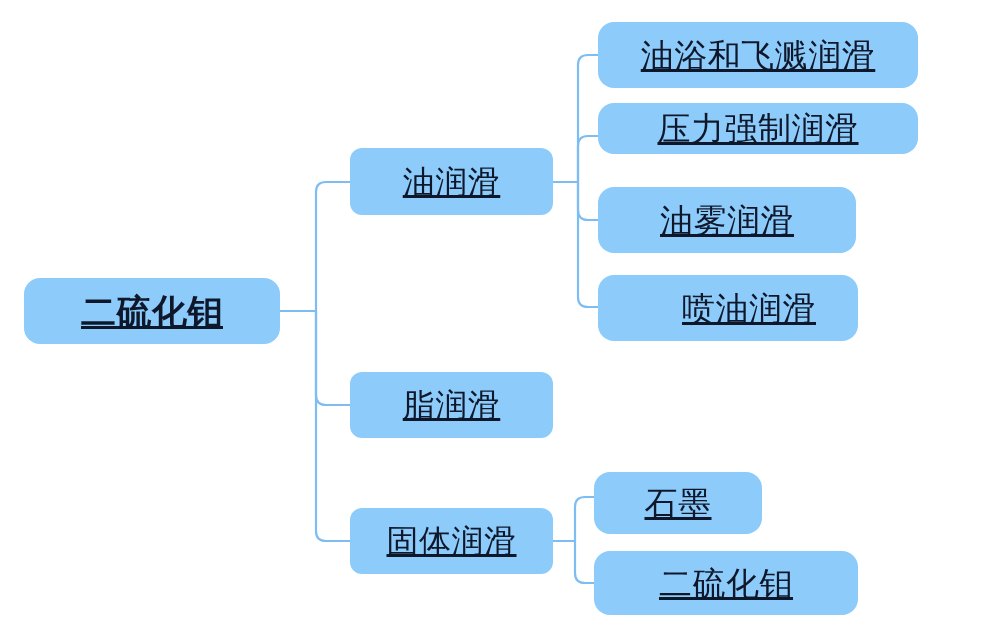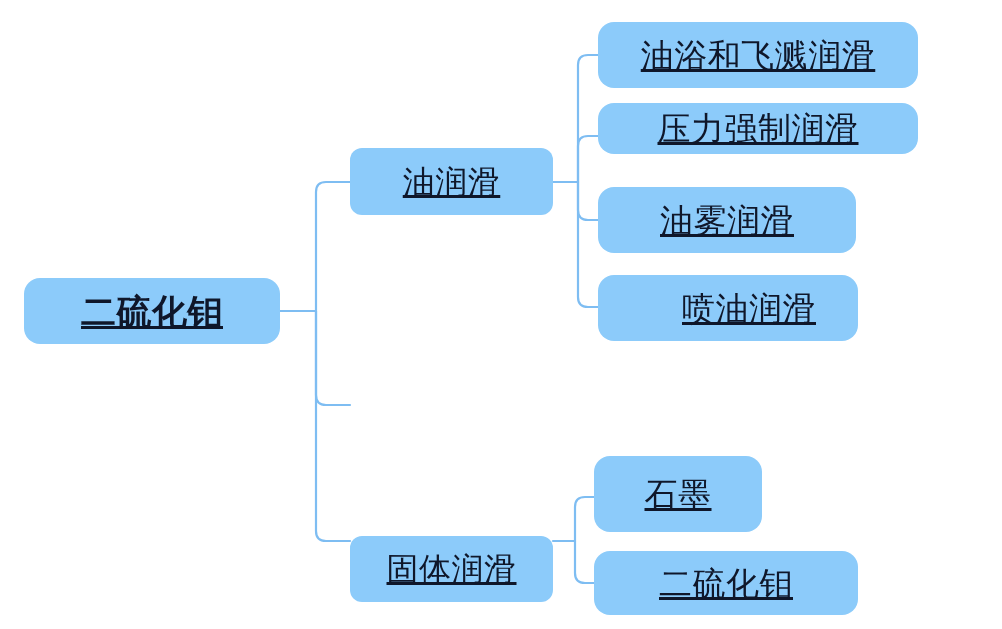--- a/index.html
+++ b/index.html
@@ -99,26 +99,29 @@
   </div>
 
   <div class="node level-2" style="left:598px; top:187px; width:258px; height:66px;">
     <span class="node-label">油雾润滑</span>
   </div>
 
   <div class="node level-2" style="left:598px; top:275px; width:260px; height:66px;padding-left:42px;">
     <span class="node-label">喷油润滑</span>
   </div>
 
+  <div class="node level-1" style="left:350px; top:372px; width:203px; height:66px;">
+    <span class="node-label">脂润滑</span>
+  </div>
 
-  <div class="node level-1" style="left:350px; top:508px; width:203px; height:66px;margin-top:28px;">
+  <div class="node level-1" style="left:350px; top:508px; width:203px; height:66px;">
     <span class="node-label">固体润滑</span>
   </div>
 
-  <div class="node level-2" style="left:594px; top:456px; width:168px; height:76px;">
+  <div class="node level-2" style="left:594px; top:472px; width:168px; height:62px;">
     <span class="node-label">石墨</span>
   </div>
 
   <div class="node level-2" style="left:594px; top:551px; width:264px; height:64px;">
     <span class="node-label">二硫化钼</span>
   </div>
 
 </div>
 
 </body></html>

